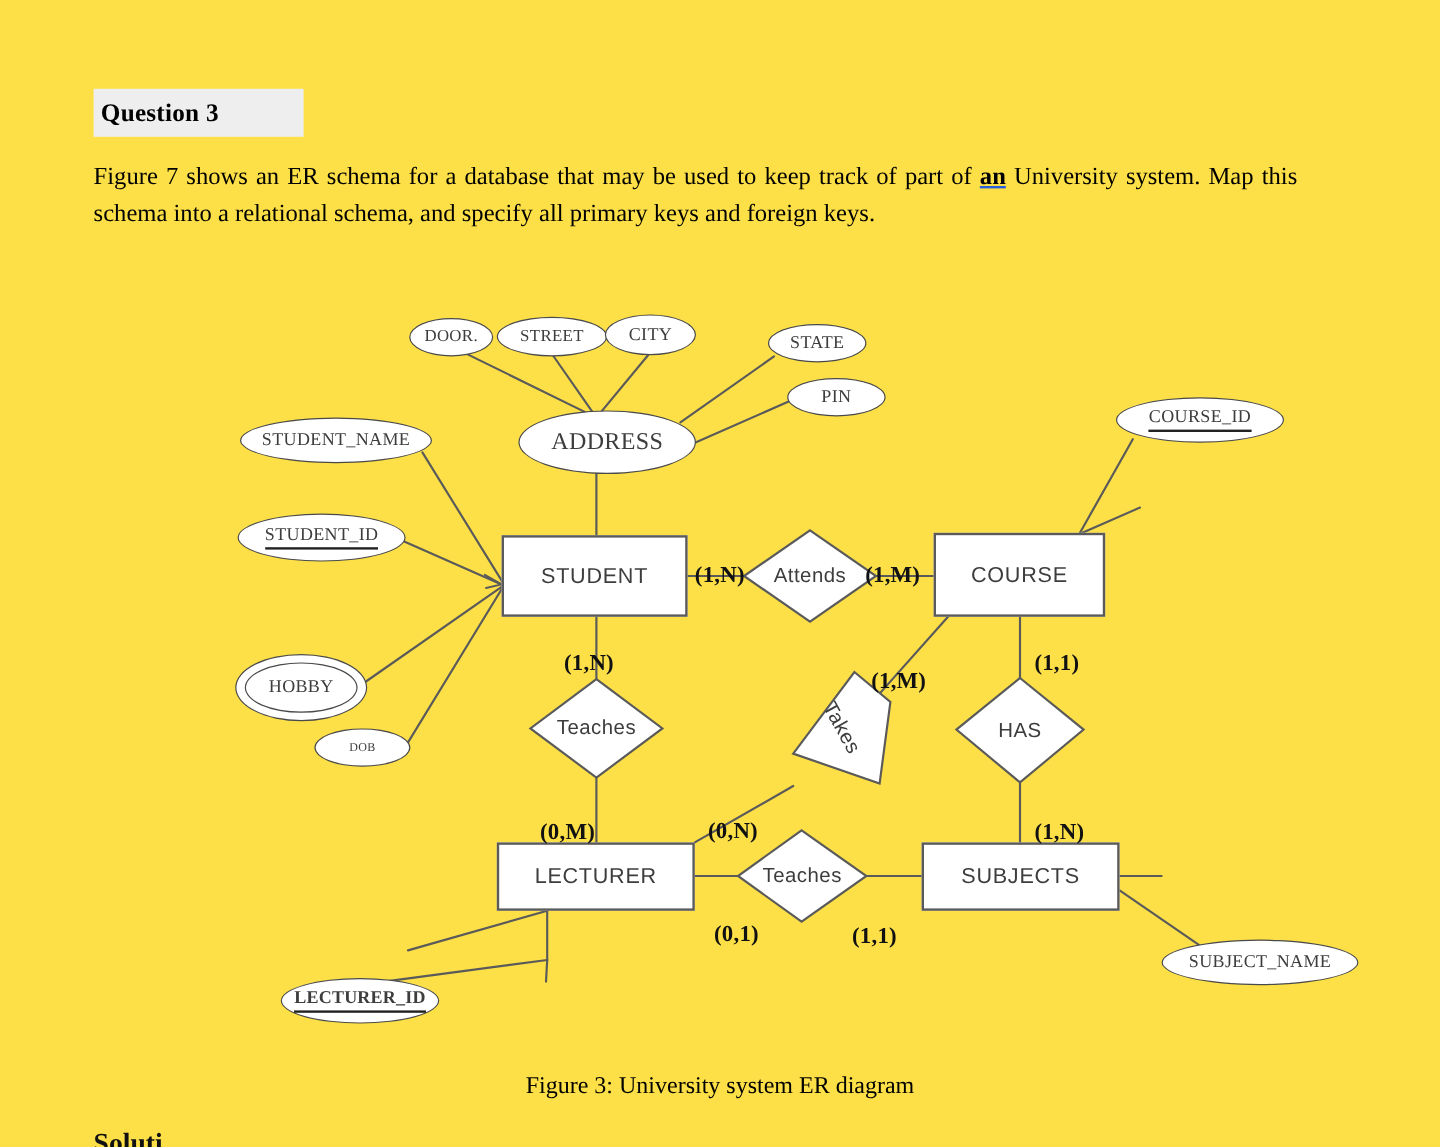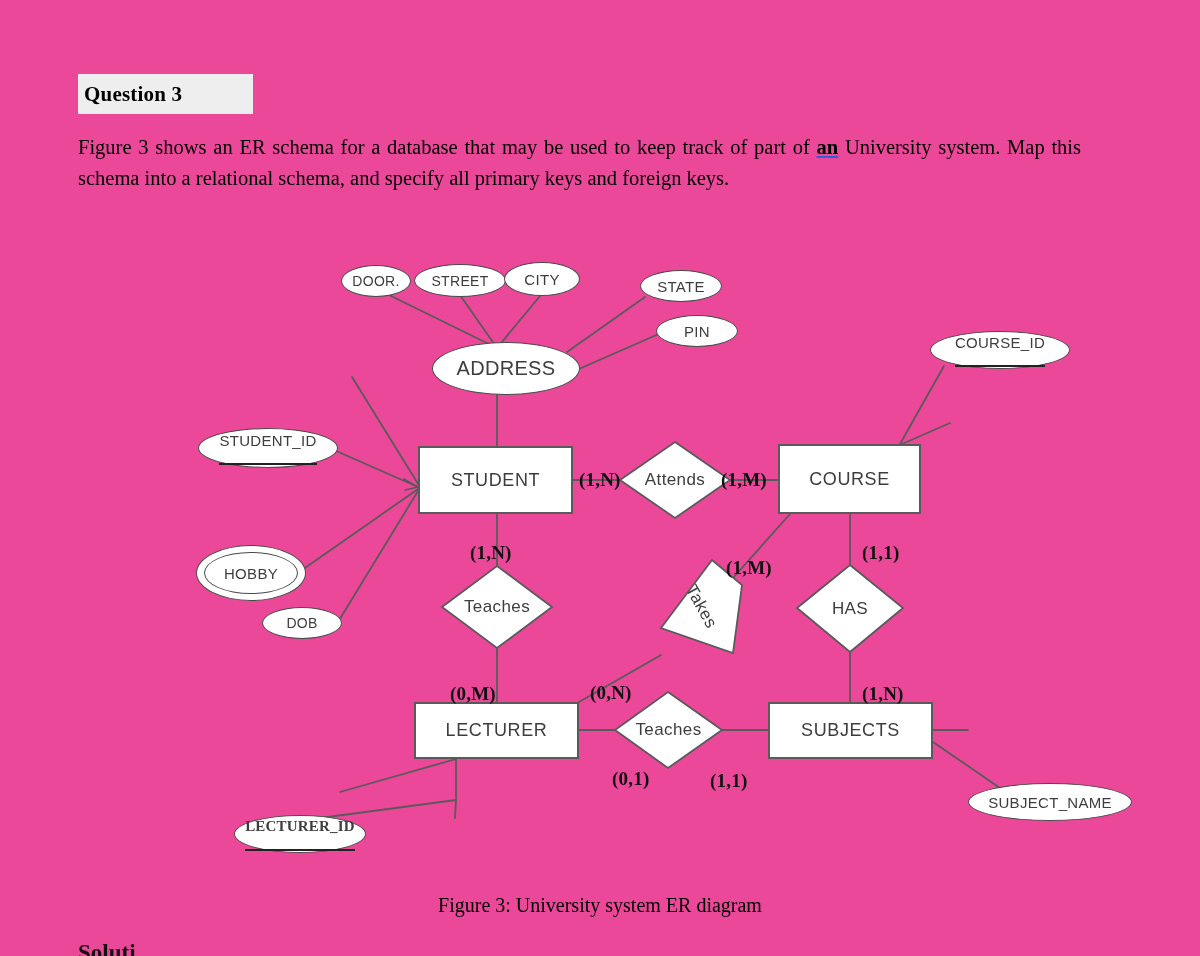--- a/index.html
+++ b/index.html
@@ -11,21 +11,21 @@
     overflow: hidden;
   }
   body {
     font-family: "Liberation Serif", serif;
     color: #000;
   }
   #page {
     position: relative;
     width: 1200px;
     height: 956px;
-    background: #ec4899;
+    background: #fde047;
   }
 
   
   #q-title {
     position: absolute;
     left: 78px;
     top: 74px;
     width: 175px;
     height: 40px;
     background: #eeeeee;
@@ -85,33 +85,33 @@
     font-size: 18px;
     color: #3d3d3d;
     letter-spacing: 0.6px;
   }
 
   
   .attr {
     border: 1.4px solid #4a4a4a;
     border-radius: 50%;
     background: #fff;
-    font-family: Liberation Sans, sans-serif;
+    font-family: Liberation Serif, serif;
     color: #3d3d3d;
     letter-spacing: 0.3px;
     white-space: nowrap;
   }
   .attr.serif {
     font-family: "Liberation Serif", serif;
     font-weight: bold;
     letter-spacing: 0.2px;
   }
   .attr .pk {
     border-bottom: 2.5px solid #222;
-    padding-bottom: 14px;
+    padding-bottom: 1px;
   }
   
   .attr-outer {
     border: 1.4px solid #4a4a4a;
     border-radius: 50%;
     background: #fff;
   }
 
   
   .rel {
@@ -167,21 +167,21 @@
 </head>
 <body>
 
 <div id="page">
 
   <div id="q-title">
     <span>Question 3</span>
   </div>
 
   <div id="q-body">
-    <span>Figure 3 shows an ER schema for a database that may be used to keep track of part of </span><span class="u">an</span><span> University system. Map this schema into a relational schema, and specify all primary keys and foreign keys.</span>
+    <span>Figure 7 shows an ER schema for a database that may be used to keep track of part of </span><span class="u">an</span><span> University system. Map this schema into a relational schema, and specify all primary keys and foreign keys.</span>
   </div>
 
   <div id="diagram">
   <svg width="1200" height="956" viewBox="0 0 1200 956">
     <g stroke="#5a5a5a" stroke-width="1.8" fill="none" stroke-linecap="round">
 
       <line x1="385" y1="293" x2="497" y2="348"></line>
       <line x1="460" y1="295" x2="497" y2="348"></line>
       <line x1="540" y1="296" x2="497" y2="348"></line>
 
@@ -261,31 +261,34 @@
   </div>
 
   <div class="node attr" style="left:656px;top:315px;width:82px;height:32px;font-size:15px;">
     <span>PIN</span>
   </div>
 
   <div class="node attr" style="left:432px;top:342px;width:148px;height:53px;font-size:20px;">
     <span>ADDRESS</span>
   </div>
 
+  <div class="node attr" style="left:200px;top:348px;width:160px;height:38px;font-size:15px;">
+    <span>STUDENT_NAME</span>
+  </div>
 
   <div class="node attr" style="left:198px;top:428px;width:140px;height:40px;font-size:15px;">
     <span class="pk">STUDENT_ID</span>
   </div>
 
   <div class="node attr-outer" style="left:196px;top:545px;width:110px;height:56px;"></div>
   <div class="node attr" style="left:204px;top:552px;width:94px;height:42px;font-size:15px;">
     <span>HOBBY</span>
   </div>
 
-  <div class="node attr" style="left:262px;top:607px;width:80px;height:32px;font-size:14px;">
+  <div class="node attr" style="left:262px;top:607px;width:80px;height:32px;font-size:10px;">
     <span>DOB</span>
   </div>
 
   <div class="node attr" style="left:930px;top:331px;width:140px;height:38px;font-size:15px;">
     <span class="pk">COURSE_ID</span>
   </div>
 
 
 
   <div class="node attr" style="left:968px;top:783px;width:164px;height:38px;font-size:15px;">
@@ -352,21 +355,21 @@
   <div class="card" style="left:726px;top:531px;">(1,M)</div>
 
   <div class="card" style="left:862px;top:516px;">(1,1)</div>
 
   <div class="card" style="left:450px;top:657px;">(0,M)</div>
 
   <div class="card" style="left:590px;top:656px;">(0,N)</div>
 
   <div class="card" style="left:862px;top:657px;">(1,N)</div>
 
-  <div class="card" style="left:612px;top:742px;">(0,1)</div>
+  <div class="card" style="left:595px;top:742px;">(0,1)</div>
 
   <div class="card" style="left:710px;top:744px;">(1,1)</div>
 
   <div id="caption">Figure 3: University system ER diagram</div>
 
   <div id="footer-clip">Soluti</div>
 
 </div>
 
 </body></html>

